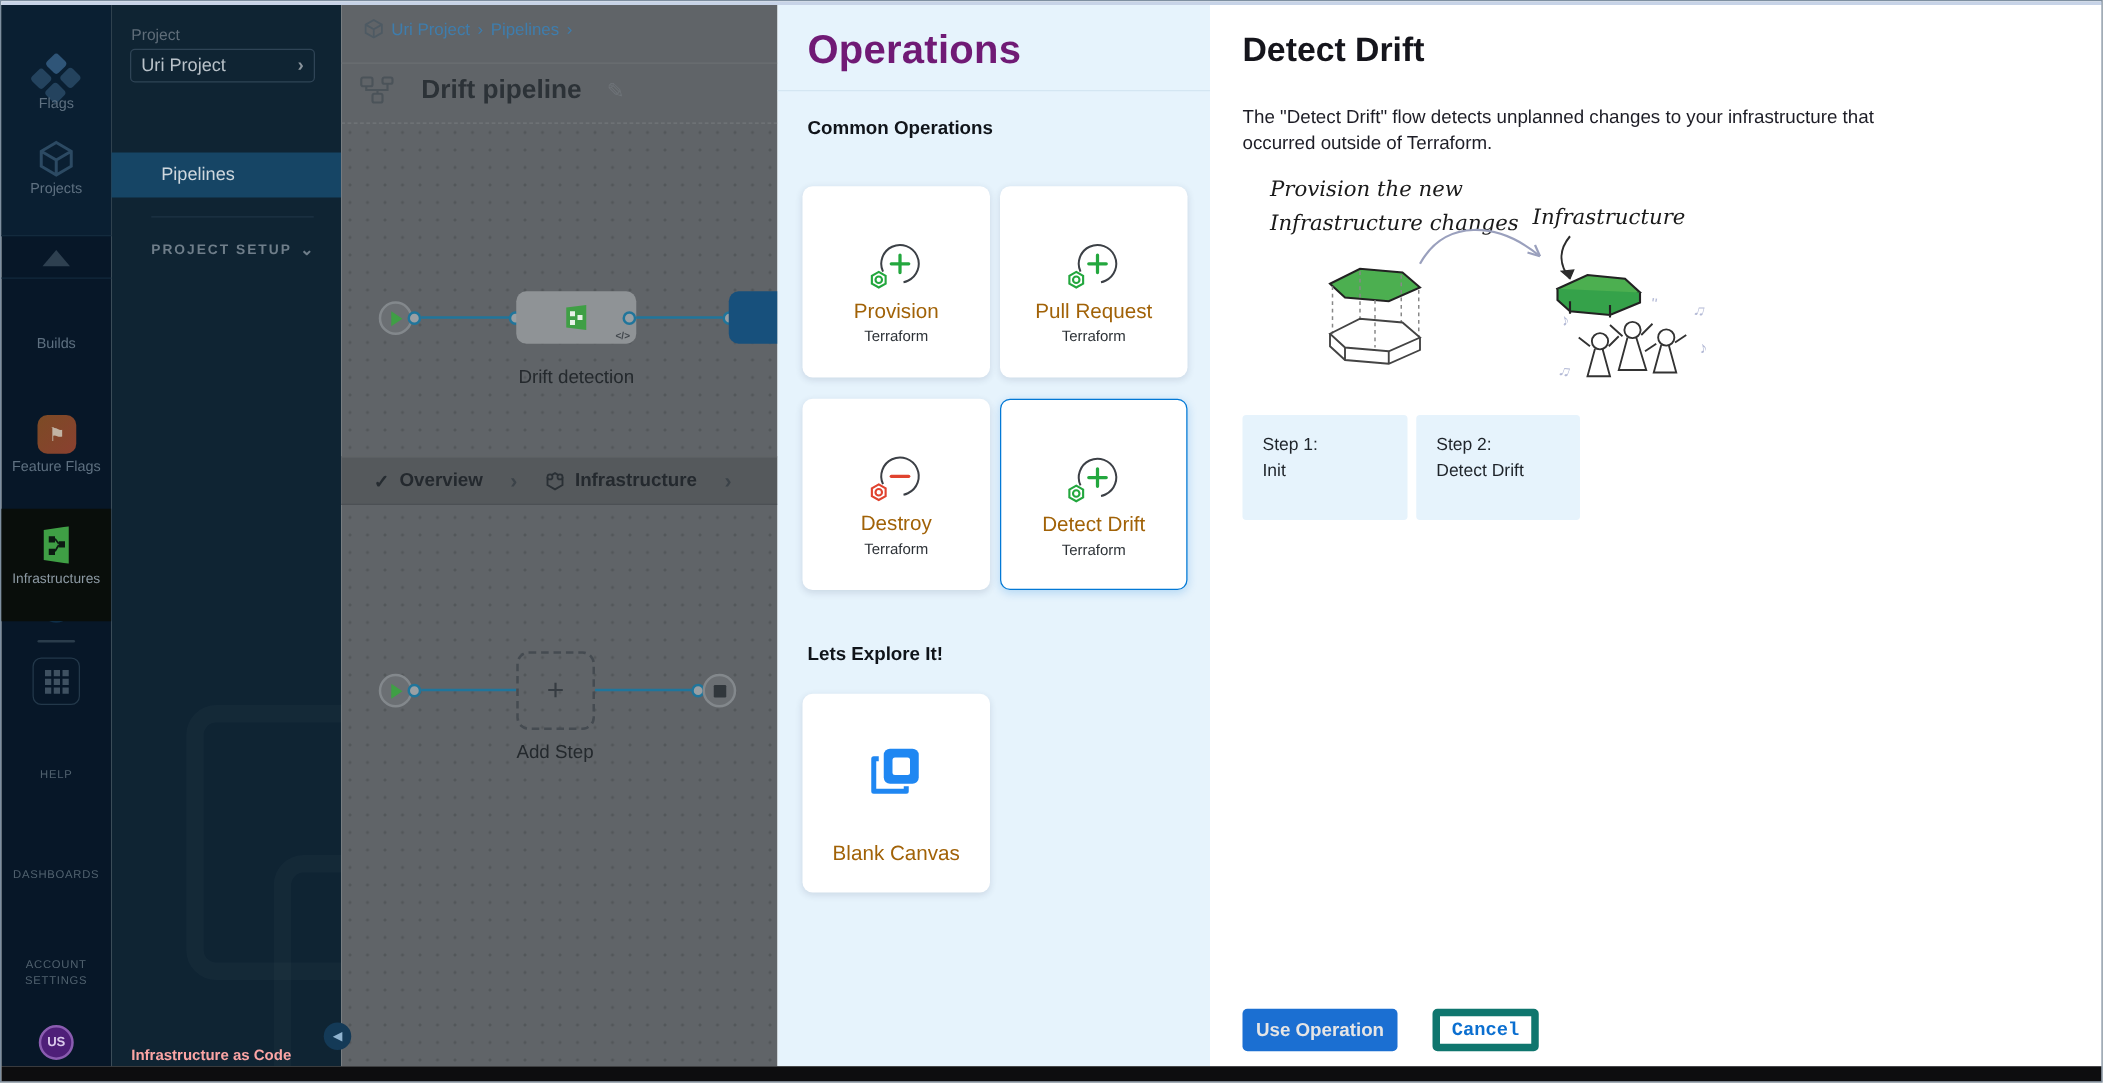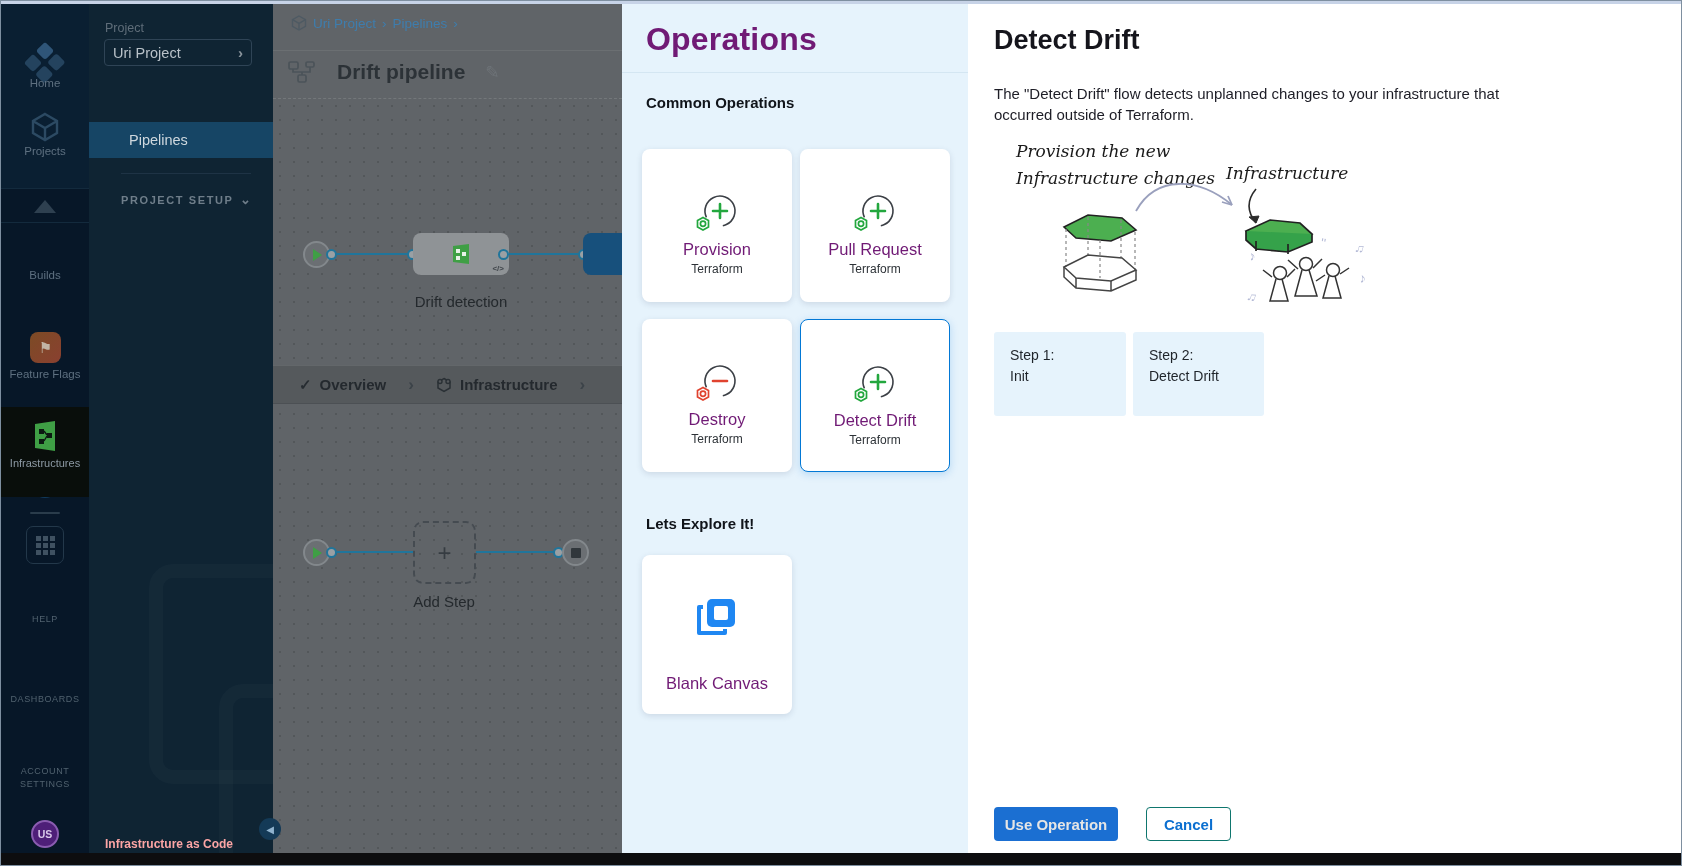--- a/index.html
+++ b/index.html
@@ -97,58 +97,58 @@
 
   
   .ops { left:621px; top:3px; width:346px; height:849px; background:#e6f3fc; }
   .ops h1 { left:24px; top:17px; font-size:32px; font-weight:bold; color:#701a75; letter-spacing:0.2px; }
   .ops-div { left:0; top:68px; width:346px; height:1px; background:#d4e6f2; }
   .ops-sub { left:24px; top:90px; font-size:15px; font-weight:bold; color:#10141a; }
   .op-card { width:150px; height:153px; background:#fff; border-radius:8px;
              box-shadow:0 2px 6px rgba(40,60,90,0.14); display:flex; flex-direction:column;
              align-items:center; padding-top:43px; }
   .op-card.sel { border:1.6px solid #0278d5; box-shadow:0 2px 8px rgba(2,120,213,0.22); }
-  .op-name { font-size:16.5px; color:#701a75; margin-top:6px; }
+  .op-name { font-size:16.5px; color:#a16207; margin-top:6px; }
   .op-sub { font-size:12px; color:#2d3237; margin-top:3px; }
   .explore-h { left:24px; top:511px; font-size:15px; font-weight:bold; color:#10141a; }
   .blank-card { left:20px; top:551px; width:150px; height:159px; background:#fff; border-radius:8px;
                 box-shadow:0 2px 6px rgba(40,60,90,0.14); display:flex; flex-direction:column;
                 align-items:center; padding-top:40px;gap:11px; }
   .blank-card .op-name { margin-top:24px; }
 
   
   .detail { left:967px; top:3px; width:715px; height:849px; background:#fff; }
   .detail h1 { left:26px; top:21px; font-size:27px; font-weight:bold; color:#15151c; }
   .detail p { left:26px; top:79px; width:565px; font-size:15px; color:#1d1d26; line-height:21px; }
   .illus { left:20px; top:127px; }
   .step-box { top:328px; width:132px; height:84px; background:#e6f3fc; border-radius:3px;
               padding:13px 16px; font-size:14px; color:#1f242a; line-height:21px; }
   .btn-primary { left:26px; top:803px; width:124px; height:34px; background:#1b6fd2; border-radius:4px;
                  color:#e5e5e5; font-size:15px; font-weight:bold; display:flex; align-items:center;
                  justify-content:center; border:none; cursor:pointer; }
-  .btn-secondary { left:178px; top:803px; width:85px; height:34px; background:#fff; border:1px solid #0f766e;
+  .btn-secondary { left:178px; top:803px; width:85px; height:34px; background:#fff; border:6px solid #0f766e;
                  border-radius:4px; color:#0b6fd0; font-size:15px; font-weight:bold; display:flex;
-                 align-items:center; justify-content:center; cursor:pointer; }
+                 align-items:center; justify-content:center; cursor:pointer;font-family:Liberation Mono, monospace; }
 </style>
 </head>
 <body>
 
 <div class="screen">
 
   <div class="abs nav-rail">
     <div class="abs rail-top"></div>
 
     <div class="abs" style="left:0;top:20px;">
       <div class="abs home-ico">
           <span></span>
           <span></span>
           <span></span>
           <span></span>
         </div>
-      <div class="rail-item" style="position:absolute;left:0;top:53px;">Home</div>
+      <div class="rail-item" style="position:absolute;left:0;top:53px;">Flags</div>
     </div>
 
     <div class="abs" style="left:0;top:108px;">
       <svg class="abs" style="left:29px;top:0;" width="30" height="30" viewBox="0 0 30 30">
         <path d="M15 2 27 9 27 21 15 28 3 21 3 9 Z M3 9 15 16 27 9 M15 16 15 28" fill="none" stroke="#2c4a63" stroke-width="2.4"></path>
       </svg>
       <div class="rail-item" style="position:absolute;left:0;top:33px;">Projects</div>
     </div>
 
     <div class="abs tri-up"></div>

